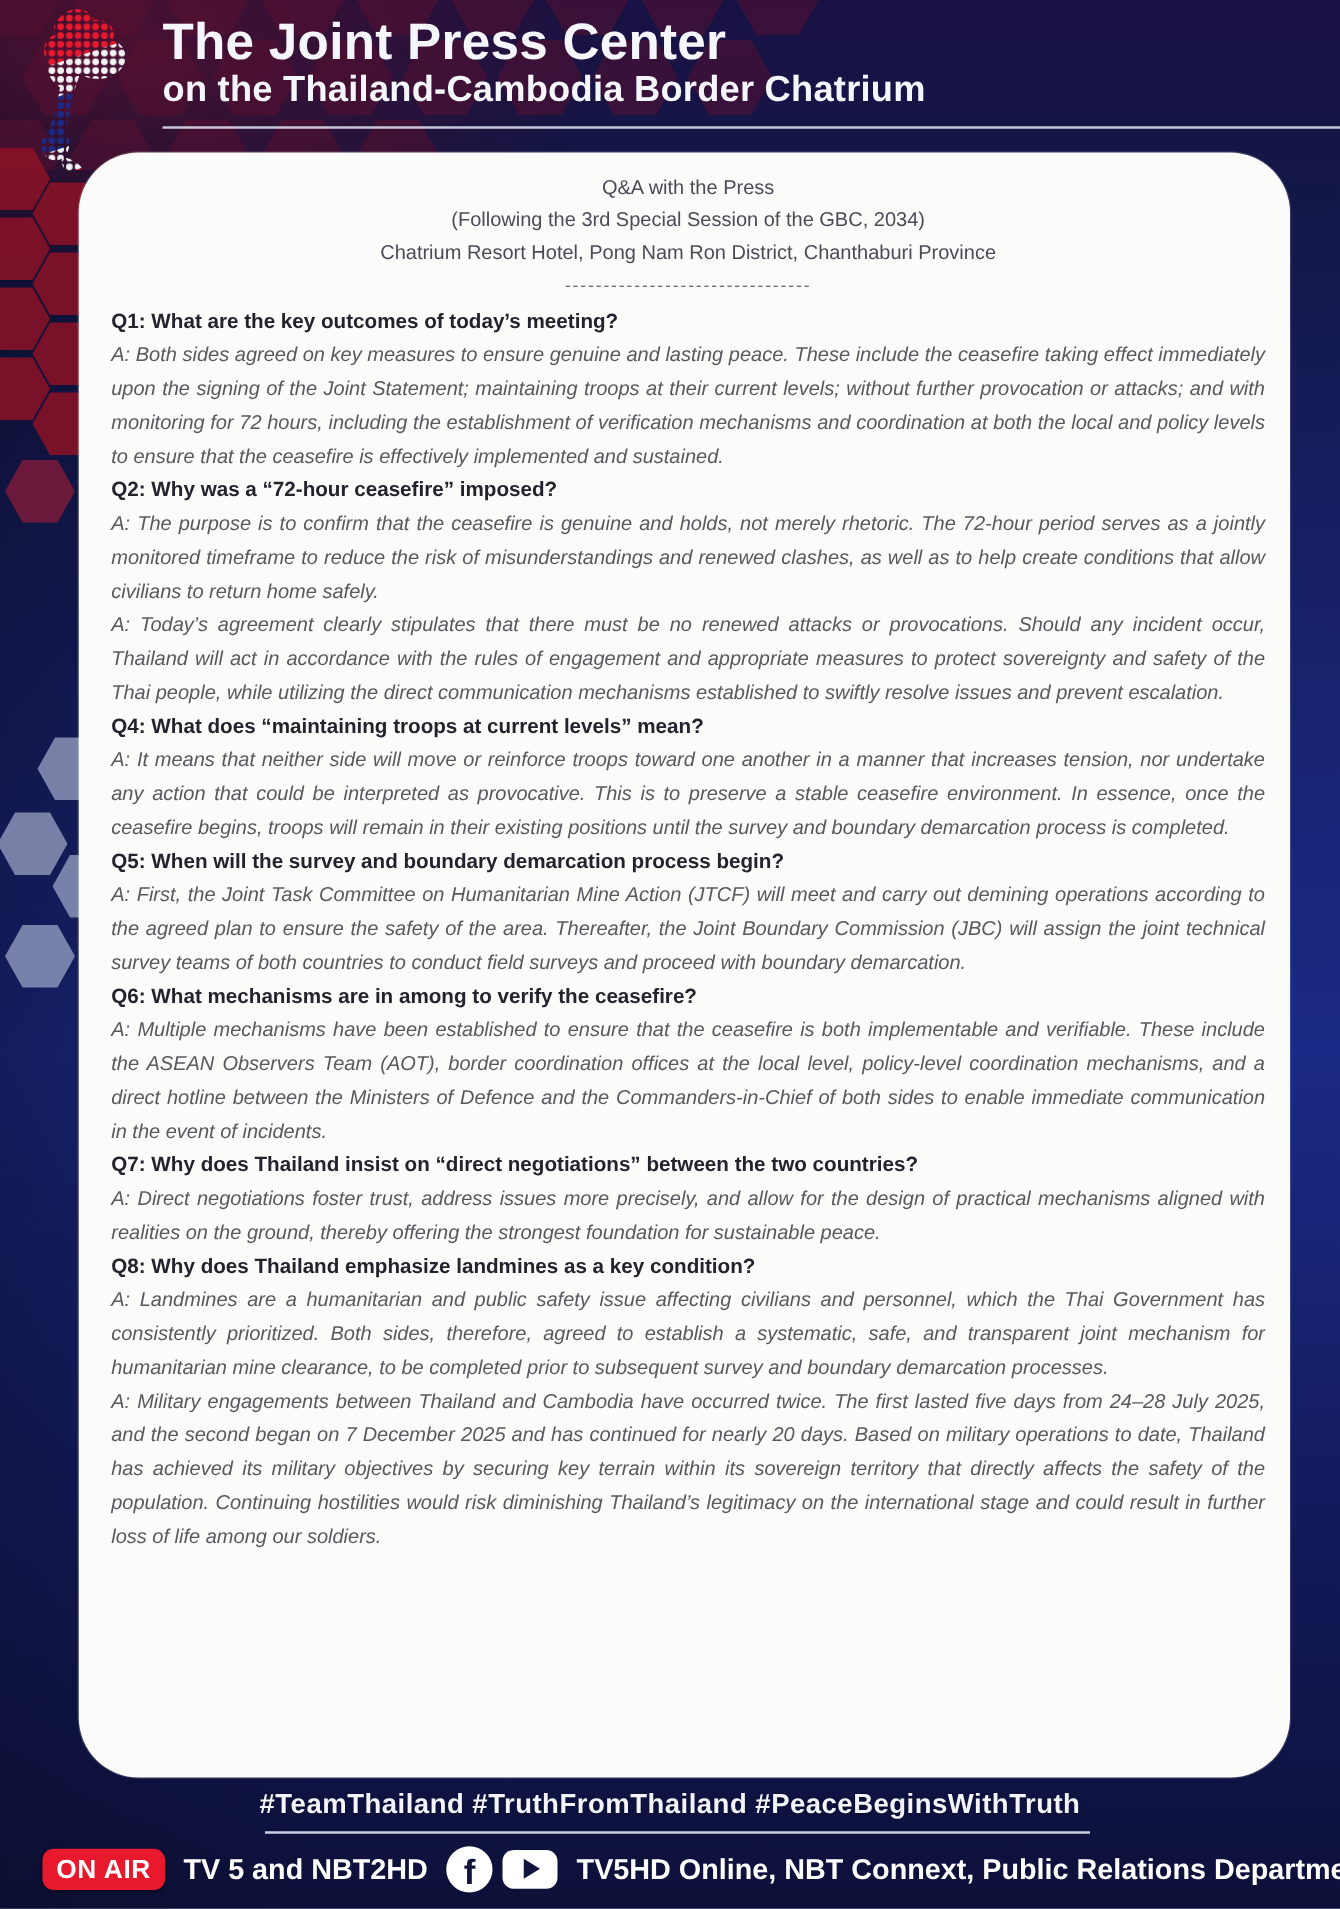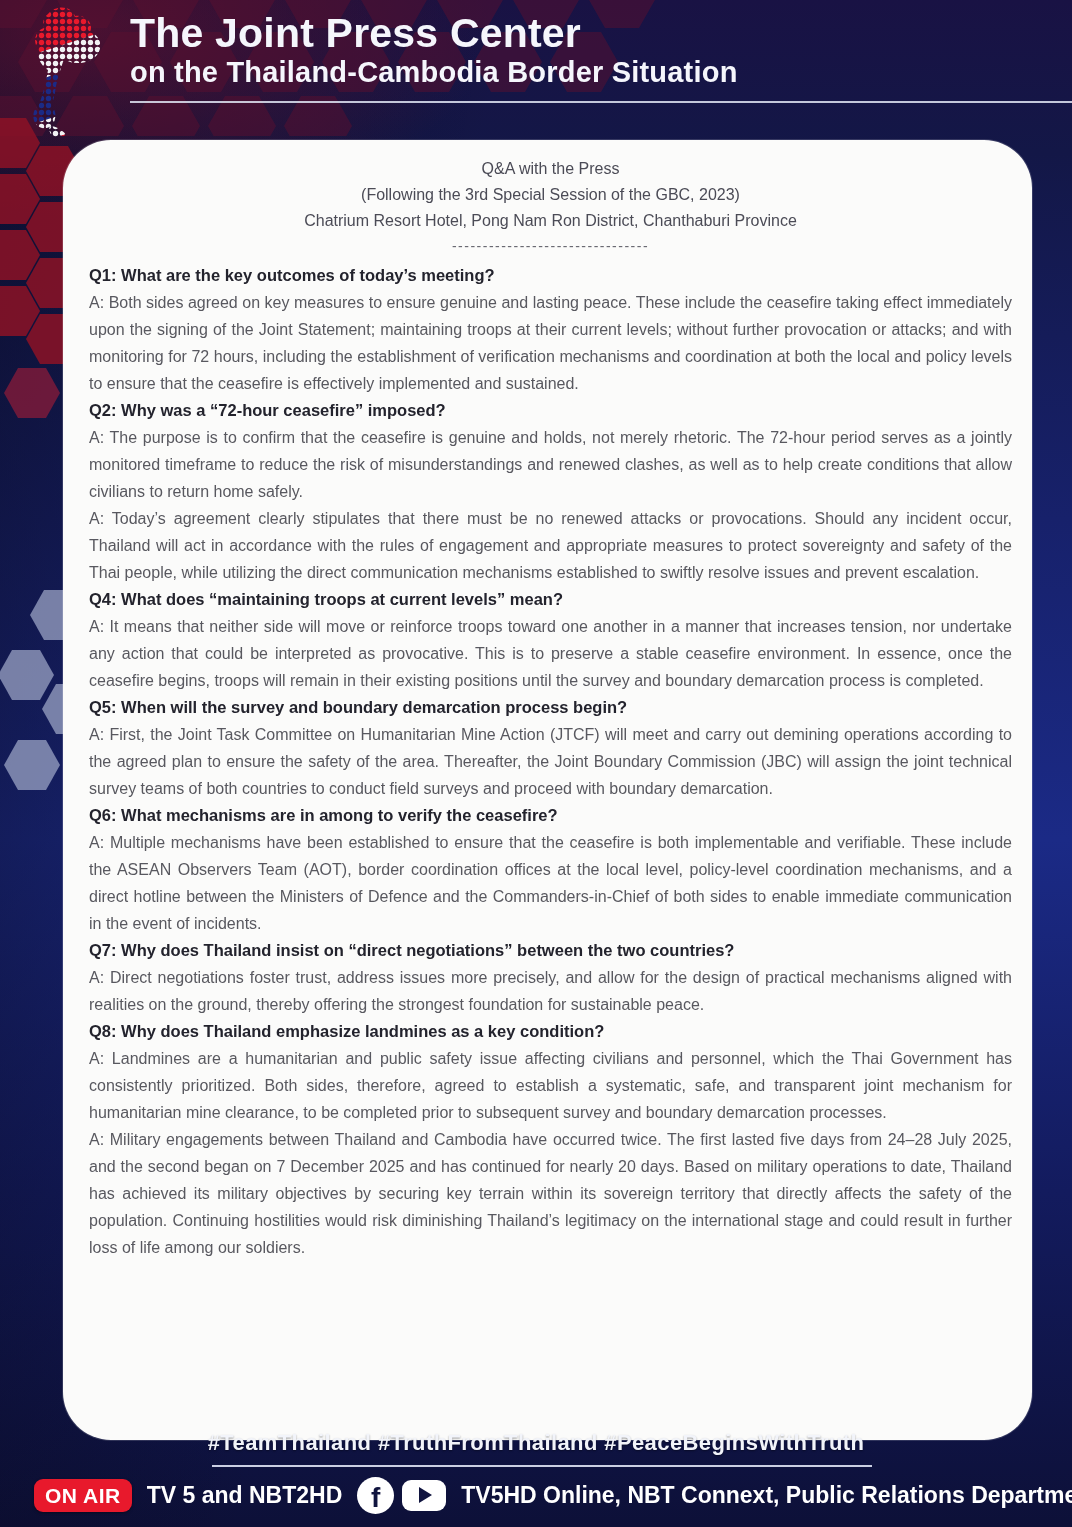--- a/index.html
+++ b/index.html
@@ -31,26 +31,25 @@
   .header-title{position:absolute;left:130px;top:13px;color:#f5f6fc;font-weight:bold;}
   .header-title .l1{font-size:41px;line-height:40px;letter-spacing:.2px;}
   .header-title .l2{font-size:29px;line-height:38px;letter-spacing:.2px;}
   .header-rule{position:absolute;top:101px;left:130px;right:0;height:2px;background:rgba(226,230,246,.85);}
   
   .card{
     position:absolute;left:63px;top:122px;width:969px;height:1300px;
     background:var(--card-bg);border-radius:48px;overflow:hidden;
     padding:16px 20px 0 26px;
     box-shadow:0 0 0 1px rgba(255,255,255,.15);
-    margin-top:18px;
   }
   .card-meta div{text-align:center;color:#4b4b56;font-size:16px;line-height:26px;}
   .dash-divider{text-align:center;color:#6a6a72;font-size:14px;letter-spacing:1.5px;line-height:25px;margin-bottom:3px;}
   .qa-item .q{margin:0;font-size:16.5px;font-weight:bold;color:var(--question-text);line-height:27px;}
-  .qa-item .a{margin:0;font-size:16px;color:var(--answer-text);line-height:27px;text-align:justify;}
+  .qa-item .a{margin:0;font-size:16px;color:var(--answer-text);line-height:27px;text-align:justify;font-style:italic;}
   
   .hashtags{
     position:absolute;top:1430px;left:0;width:100%;text-align:center;
     color:#f2f4fa;font-weight:bold;font-size:22px;letter-spacing:.4px;
     text-shadow:0 1px 2px rgba(0,0,0,.4);
   }
   .hash-rule{position:absolute;top:1465px;left:212px;width:660px;height:2px;background:rgba(224,228,245,.9);}
   .bottom-bar{
     position:absolute;top:1473px;left:34px;right:8px;height:44px;
     display:flex;align-items:center;gap:15px;color:#fff;font-weight:bold;
@@ -159,28 +158,28 @@
         <rect x="-30" y="68" width="170" height="40" fill="#1b2a86"></rect>
         <rect x="-30" y="108" width="170" height="20" fill="#f2f2f4"></rect>
         <rect x="-30" y="128" width="170" height="30" fill="#e8192c"></rect>
       </g>
     </g>
   </g>
 </svg>
 
 <header class="header-title">
   <div class="l1">The Joint Press Center</div>
-  <div class="l2">on the Thailand-Cambodia Border Situation</div>
+  <div class="l2">on the Thailand-Cambodia Border Chatrium</div>
 </header>
 <div class="header-rule"></div>
 
 <main class="card">
   <div class="card-meta">
     <div>Q&amp;A with the Press</div>
-    <div>(Following the 3rd Special Session of the GBC, 2023)</div>
+    <div>(Following the 3rd Special Session of the GBC, 2034)</div>
     <div>Chatrium Resort Hotel, Pong Nam Ron District, Chanthaburi Province</div>
   </div>
   <div class="dash-divider">--------------------------------</div>
   <div id="qa-list">
   <section class="qa-item">
     <h3 class="q">Q1: What are the key outcomes of today’s meeting?</h3>
     <p class="a">A: Both sides agreed on key measures to ensure genuine and lasting peace. These include the ceasefire taking effect immediately upon the signing of the Joint Statement; maintaining troops at their current levels; without further provocation or attacks; and with monitoring for 72 hours, including the establishment of verification mechanisms and coordination at both the local and policy levels to ensure that the ceasefire is effectively implemented and sustained.</p>
   </section>
 
   <section class="qa-item">

